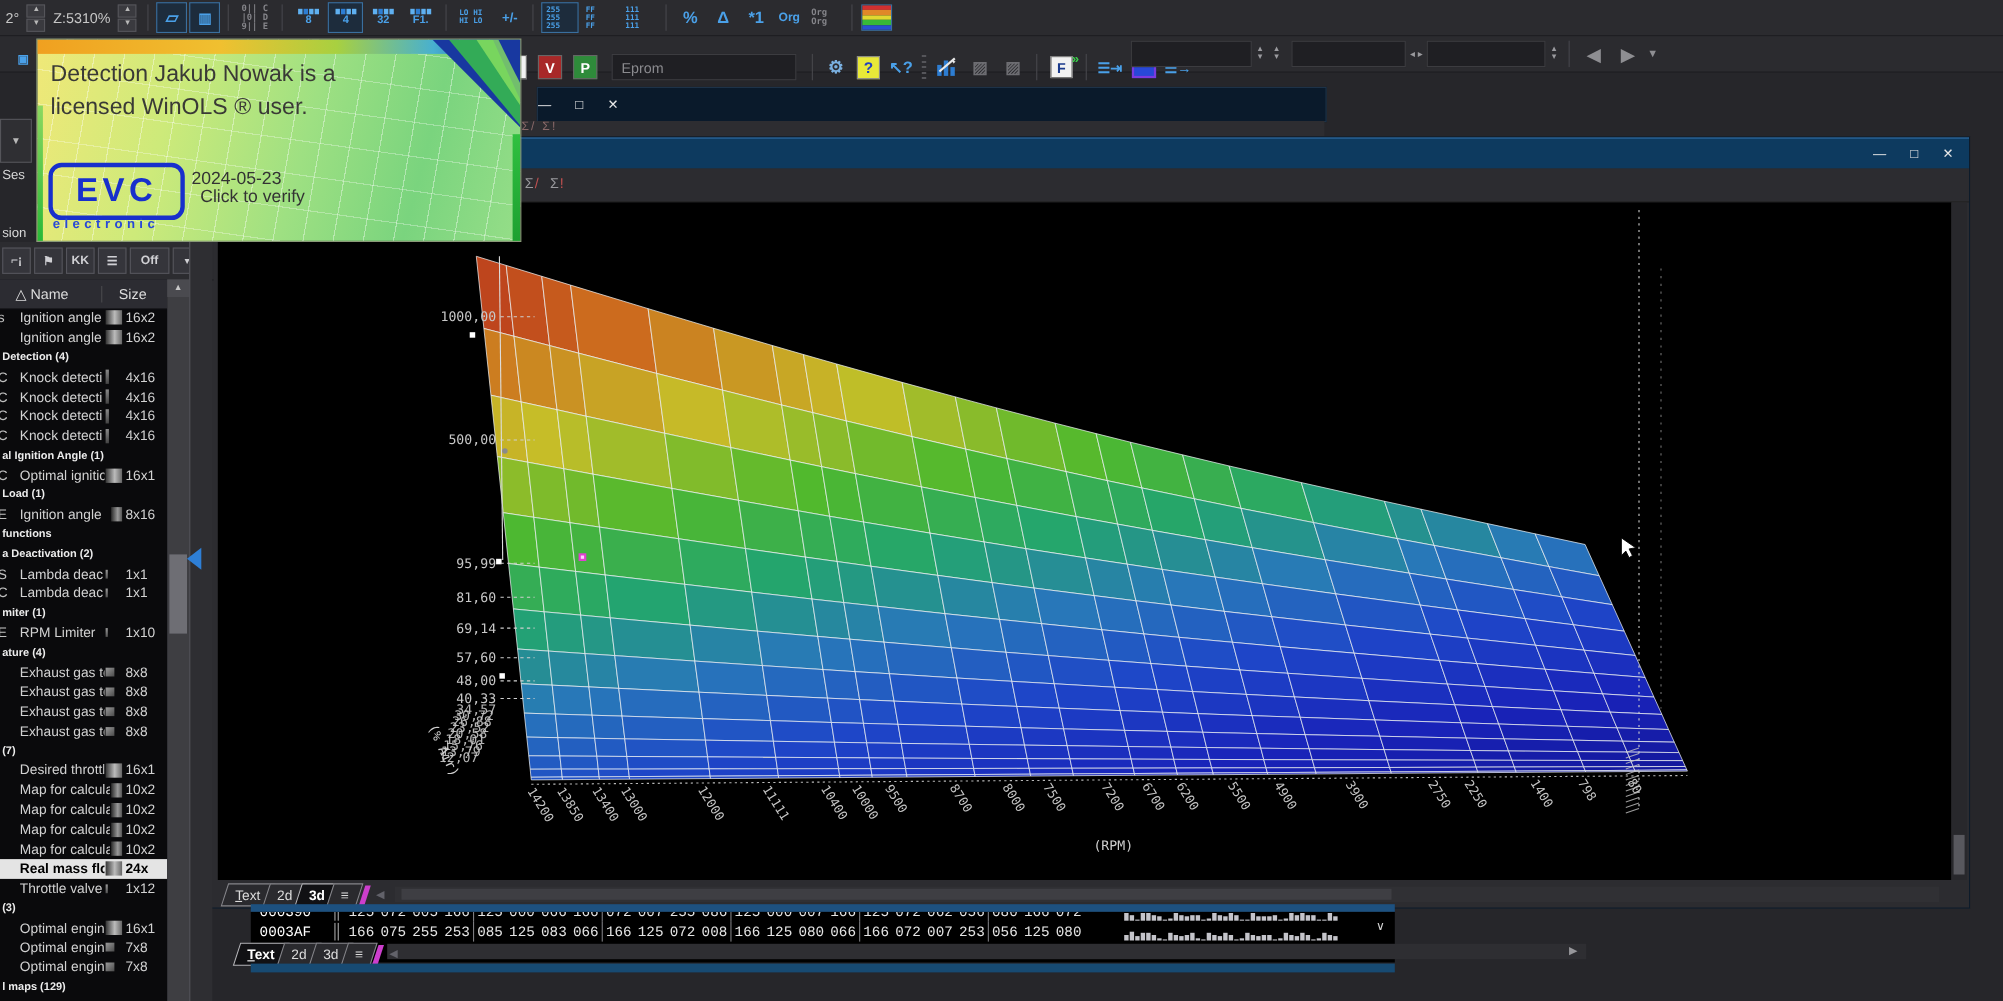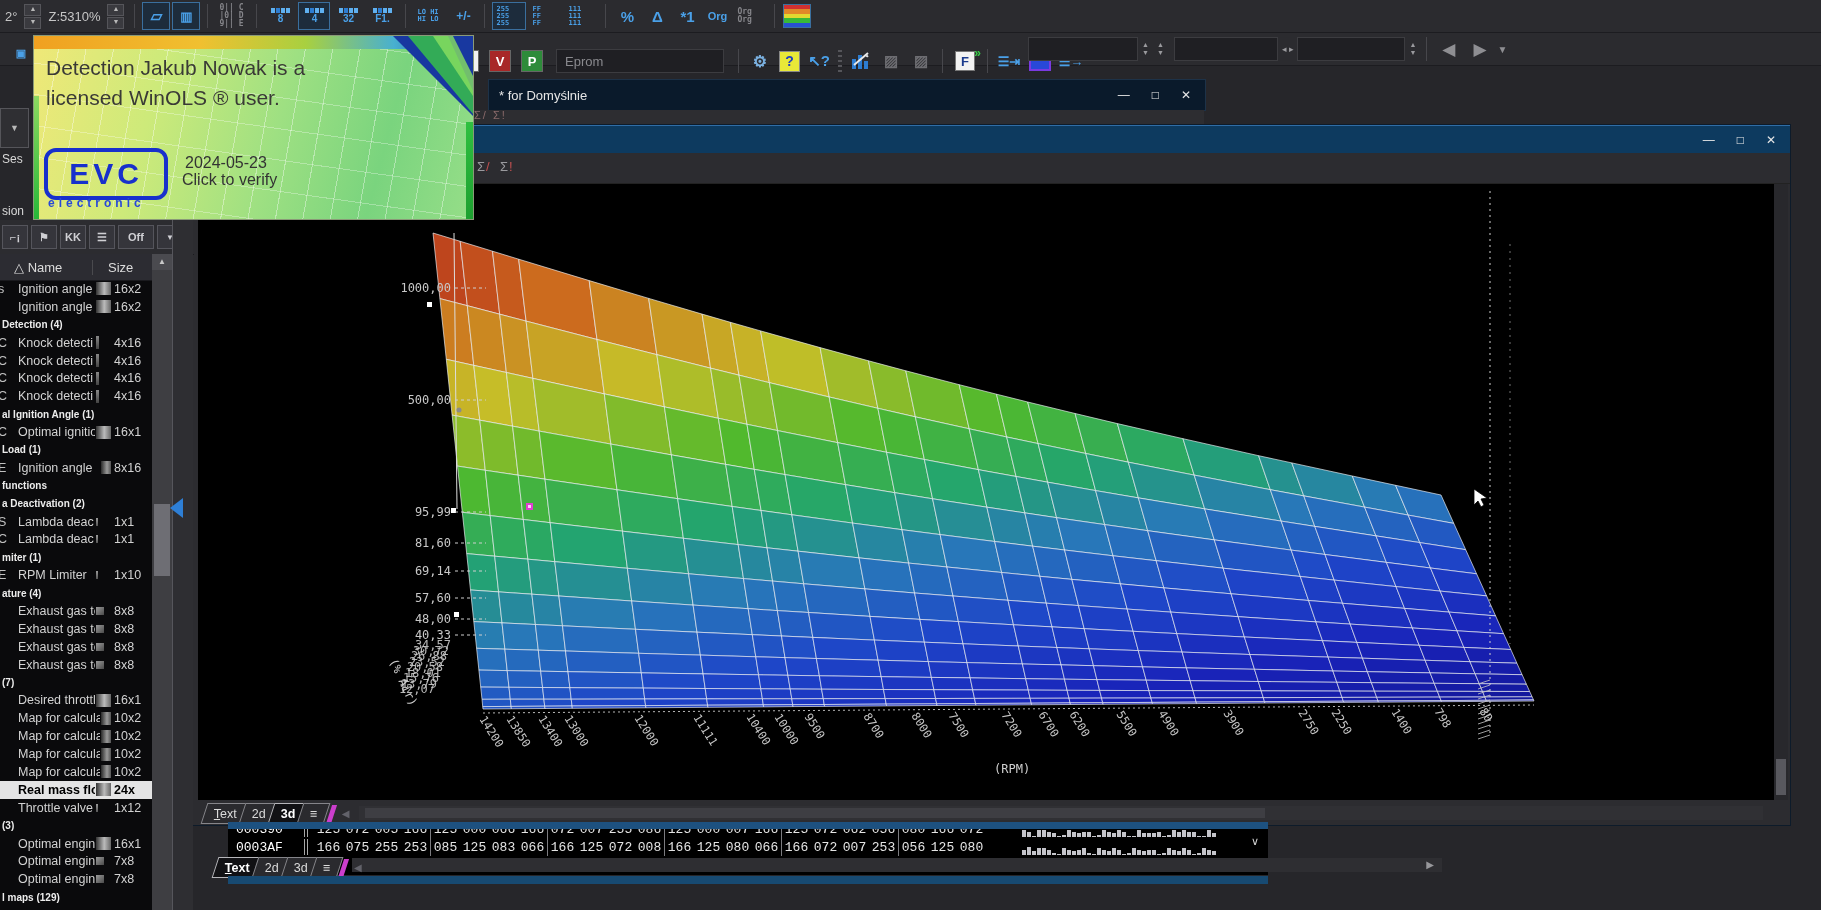--- a/index.html
+++ b/index.html
@@ -144,21 +144,21 @@
          background:linear-gradient(90deg,#f0a020,#f0c030 38%,#a8d040 62%,#48b0d0 82%,#1838a0)}
   #popup .corner{position:absolute;right:0;top:0;width:120px;height:90px}
   #popup .ledge{position:absolute;left:0;top:60px;width:5px;bottom:0;background:linear-gradient(#8cd860,#28b838)}
   #popup .redge{position:absolute;right:0;top:86px;width:7px;bottom:0;background:linear-gradient(#30c040,#1da030)}
   #popup .l1{position:absolute;left:12px;top:20px;font-size:21px;color:#3a3a36}
   #popup .l2{position:absolute;left:12px;top:50px;font-size:21px;color:#3a3a36}
   .evc{position:absolute;left:10px;top:112px;width:116px;height:44px;border:4px solid #1830cc;
        border-radius:12px;display:flex;align-items:center;justify-content:center;
        color:#1830cc;font-weight:bold;font-size:30px;letter-spacing:4px}
   .evc-sub{position:absolute;left:14px;top:160px;color:#2848d8;font-weight:bold;font-size:12px;letter-spacing:4px}
-  .lic-date{position:absolute;left:151px;top:118px;font-size:16px;color:#333}
+  .lic-date{position:absolute;left:140px;top:118px;font-size:16px;color:#333}
   .lic-verify{position:absolute;left:148px;top:135px;font-size:16px;color:#333}
   
   text{font-family:"DejaVu Sans Mono",monospace}
   .xt{fill:#c4c4c4;font-size:11.5px}
   .yt{fill:#c8c8c8;font-size:12px}
   .axl{fill:#cfcfcf;font-size:12px}
 </style>
 </head>
 <body>
 
@@ -312,21 +312,20 @@
       <span class="nav">▶</span>
       <span class="navdrop">▼</span>
     </div>
 </div>
 
 <div class="abs fragbox">▼</div>
 <div class="abs fragtab" style="top:152px">Ses</div>
 <div class="abs fragtab" style="top:204px">sion</div>
 
 <div id="bgwin" class="abs">
-  <span class="t">* for Domyślnie</span>
   <span class="winbtns">
     <span>—</span>
     <span>□</span>
     <span>✕</span>
   </span>
 </div>
 <div id="bgstrip" class="abs"></div>
 <div id="bgsigma" class="abs">Σ/ Σ!</div>
 
 <div id="fwin" class="abs">

